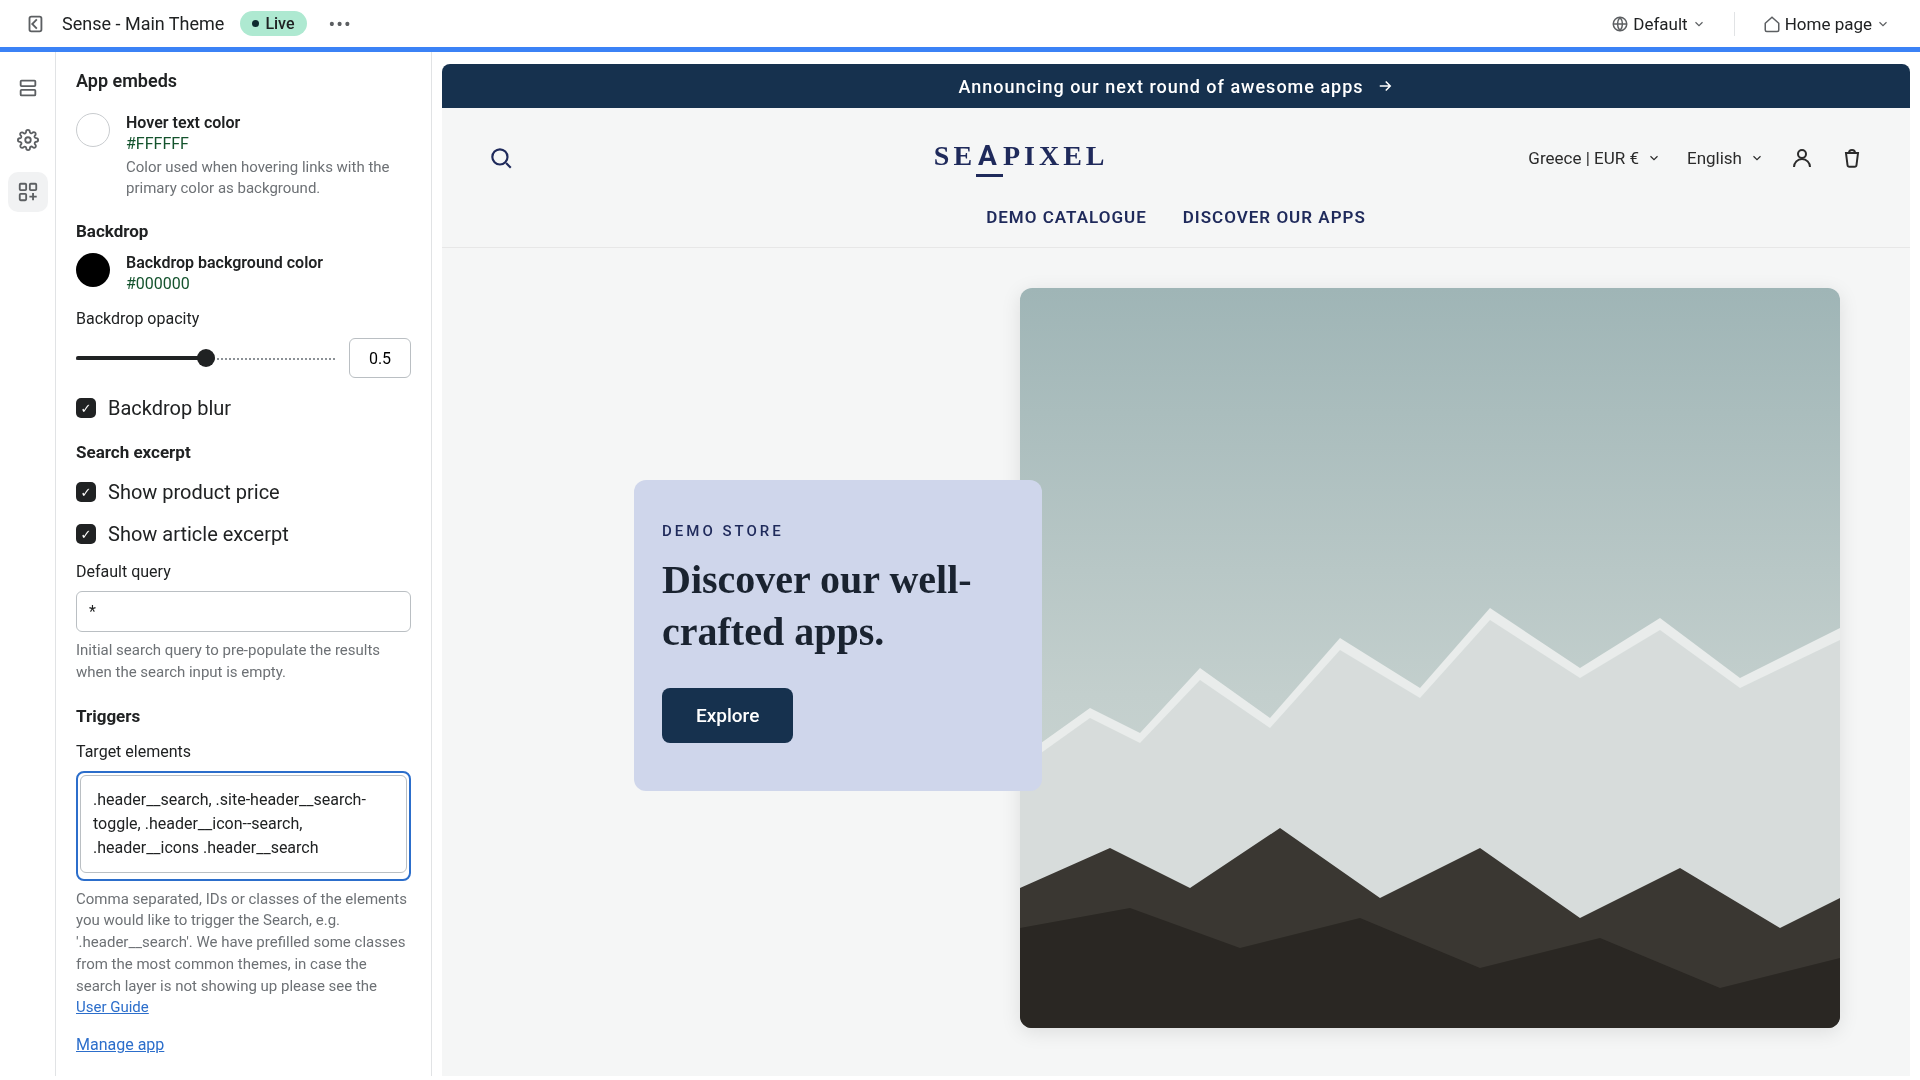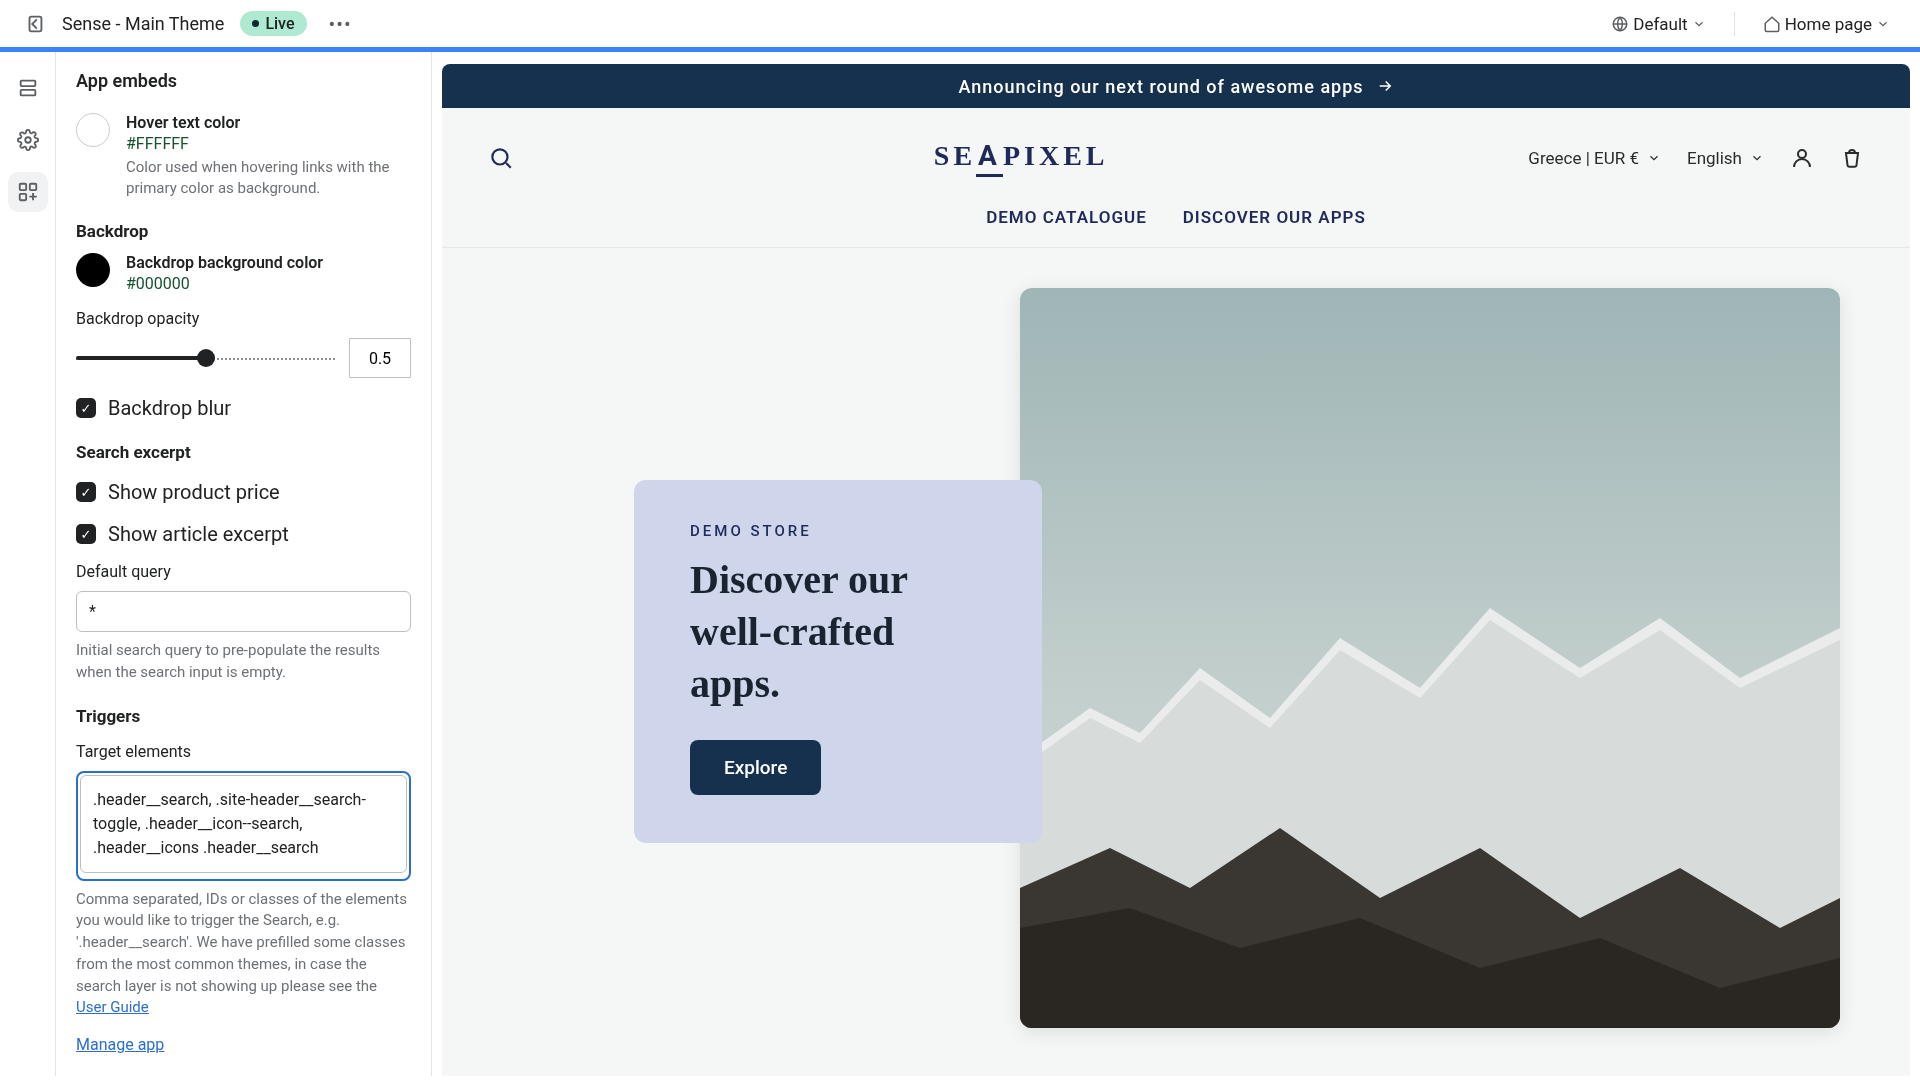--- a/index.html
+++ b/index.html
@@ -32,21 +32,21 @@
 .color-title{font-size:16px;font-weight:600;color:#202223}
 .color-hex{font-size:16px;color:#14532d;margin-top:2px}
 .color-desc{font-size:15px;color:#6d7175;margin-top:4px;line-height:1.4}
 .sec-h{font-size:17px;font-weight:700;margin-top:22px}
 .field-label{font-size:16px;color:#202223;margin-top:16px}
 .slider-row{display:flex;align-items:center;gap:14px;margin-top:10px}
 .slider-track{position:relative;flex:1;height:4px}
 .slider-line{position:absolute;left:0;right:0;top:50%;height:1px;border-top:2px dotted #8c9196}
 .slider-fill{position:absolute;left:0;top:50%;height:4px;background:#202223;transform:translateY(-50%);border-radius:2px}
 .slider-thumb{position:absolute;top:50%;transform:translate(-50%,-50%);width:18px;height:18px;border-radius:50%;background:#202223}
-.slider-val{width:62px;height:40px;border:1px solid #babfc3;border-radius:1px;text-align:center;font-size:16px}
+.slider-val{width:62px;height:40px;border:1px solid #babfc3;border-radius:6px;text-align:center;font-size:16px}
 .check-row{display:flex;align-items:center;gap:12px;margin-top:18px}
 .check{width:20px;height:20px;border-radius:5px;background:#202223;display:flex;align-items:center;justify-content:center;color:#fff;font-size:13px}
 .check-lbl{font-size:20px}
 .text-in{width:100%;border:1px solid #babfc3;border-radius:6px;padding:10px 12px;font-size:16px;margin-top:10px;color:#202223}
 .help{font-size:15px;color:#6d7175;margin-top:8px;line-height:1.45}
 .textarea-wrap{border:2px solid #2c6ecb;border-radius:8px;padding:2px;margin-top:10px}
 .textarea{width:100%;border:1px solid #babfc3;border-radius:6px;padding:12px;font-size:16px;line-height:1.5;resize:none;font-family:inherit;color:#202223}
 .link{color:#2c6ecb;text-decoration:underline;cursor:pointer}
 .manage{margin-top:16px;display:inline-block}
 
@@ -58,21 +58,21 @@
 .site-head-row{flex:1;display:flex;align-items:center;justify-content:space-between;padding:0 46px}
 .brand{font-family:'Georgia',serif;letter-spacing:4px;font-size:28px;font-weight:700;color:#1f2a5b;text-align:center;flex:1}
 .brand .underline{display:inline-block;border-bottom:3px solid #1f2a5b;padding:0 2px 2px}
 .head-actions{display:flex;align-items:center;gap:26px;font-size:17px;color:#2b2b2b}
 .dd{display:flex;align-items:center;gap:8px;cursor:pointer}
 .nav-row{display:flex;gap:36px;justify-content:center;padding-bottom:20px}
 .nav-item{font-size:17px;font-weight:600;color:#1f2a5b;letter-spacing:1px}
 
 .hero{position:relative;padding:40px 64px}
 .hero-img{position:absolute;right:70px;top:40px;width:820px;height:740px;border-radius:12px;overflow:hidden;box-shadow:0 4px 20px rgba(0,0,0,0.1)}
-.hero-card{position:absolute;left:192px;top:232px;width:408px;background:#cfd6eb;border-radius:12px;padding:42px 56px 48px;z-index:2}
+.hero-card{position:absolute;left:192px;top:232px;width:408px;background:#cfd6eb;border-radius:12px;padding:42px 28px 48px;z-index:2}
 .hero-eyebrow{font-size:15px;color:#1f2a5b;letter-spacing:3px;font-weight:500}
 .hero-title{font-family:Georgia,serif;font-size:40px;font-weight:800;color:#1a2330;line-height:1.3;margin-top:14px}
 .hero-btn{display:inline-block;background:#16314e;color:#fff;font-size:19px;font-weight:500;padding:16px 34px;border-radius:8px;margin-top:30px;cursor:pointer}
 
 
 .mountain-svg{width:100%;height:100%;display:block}
 svg{display:block}
 </style>
 </head>
 <body>

